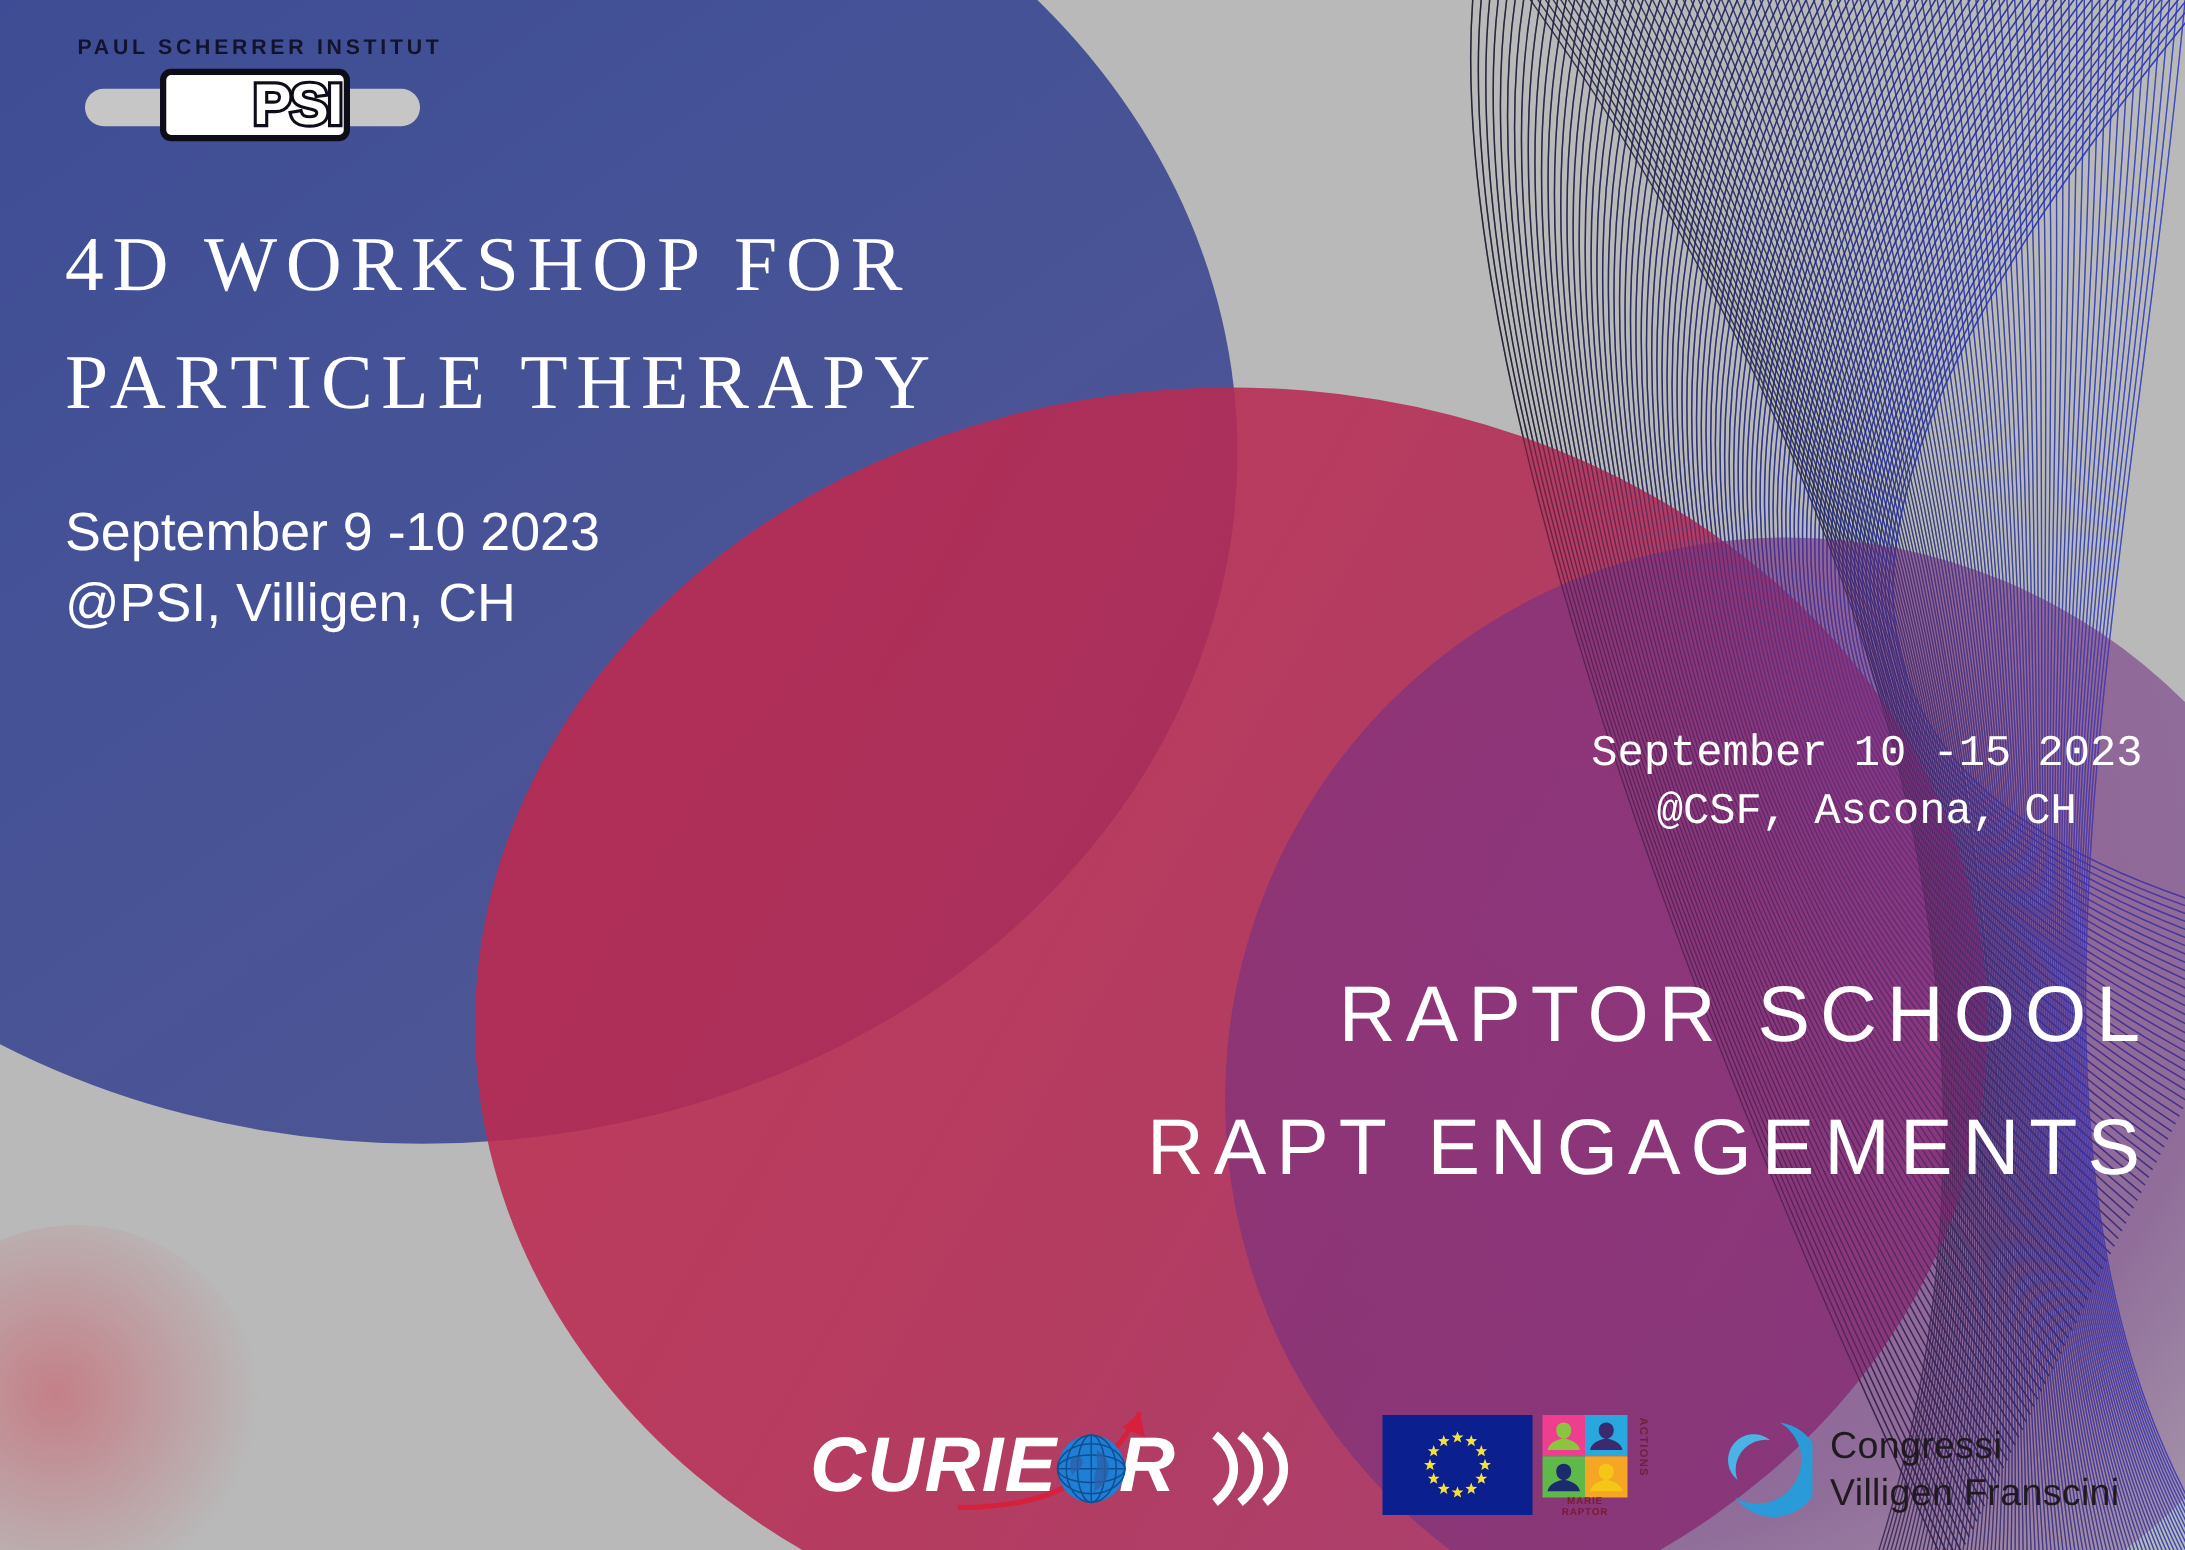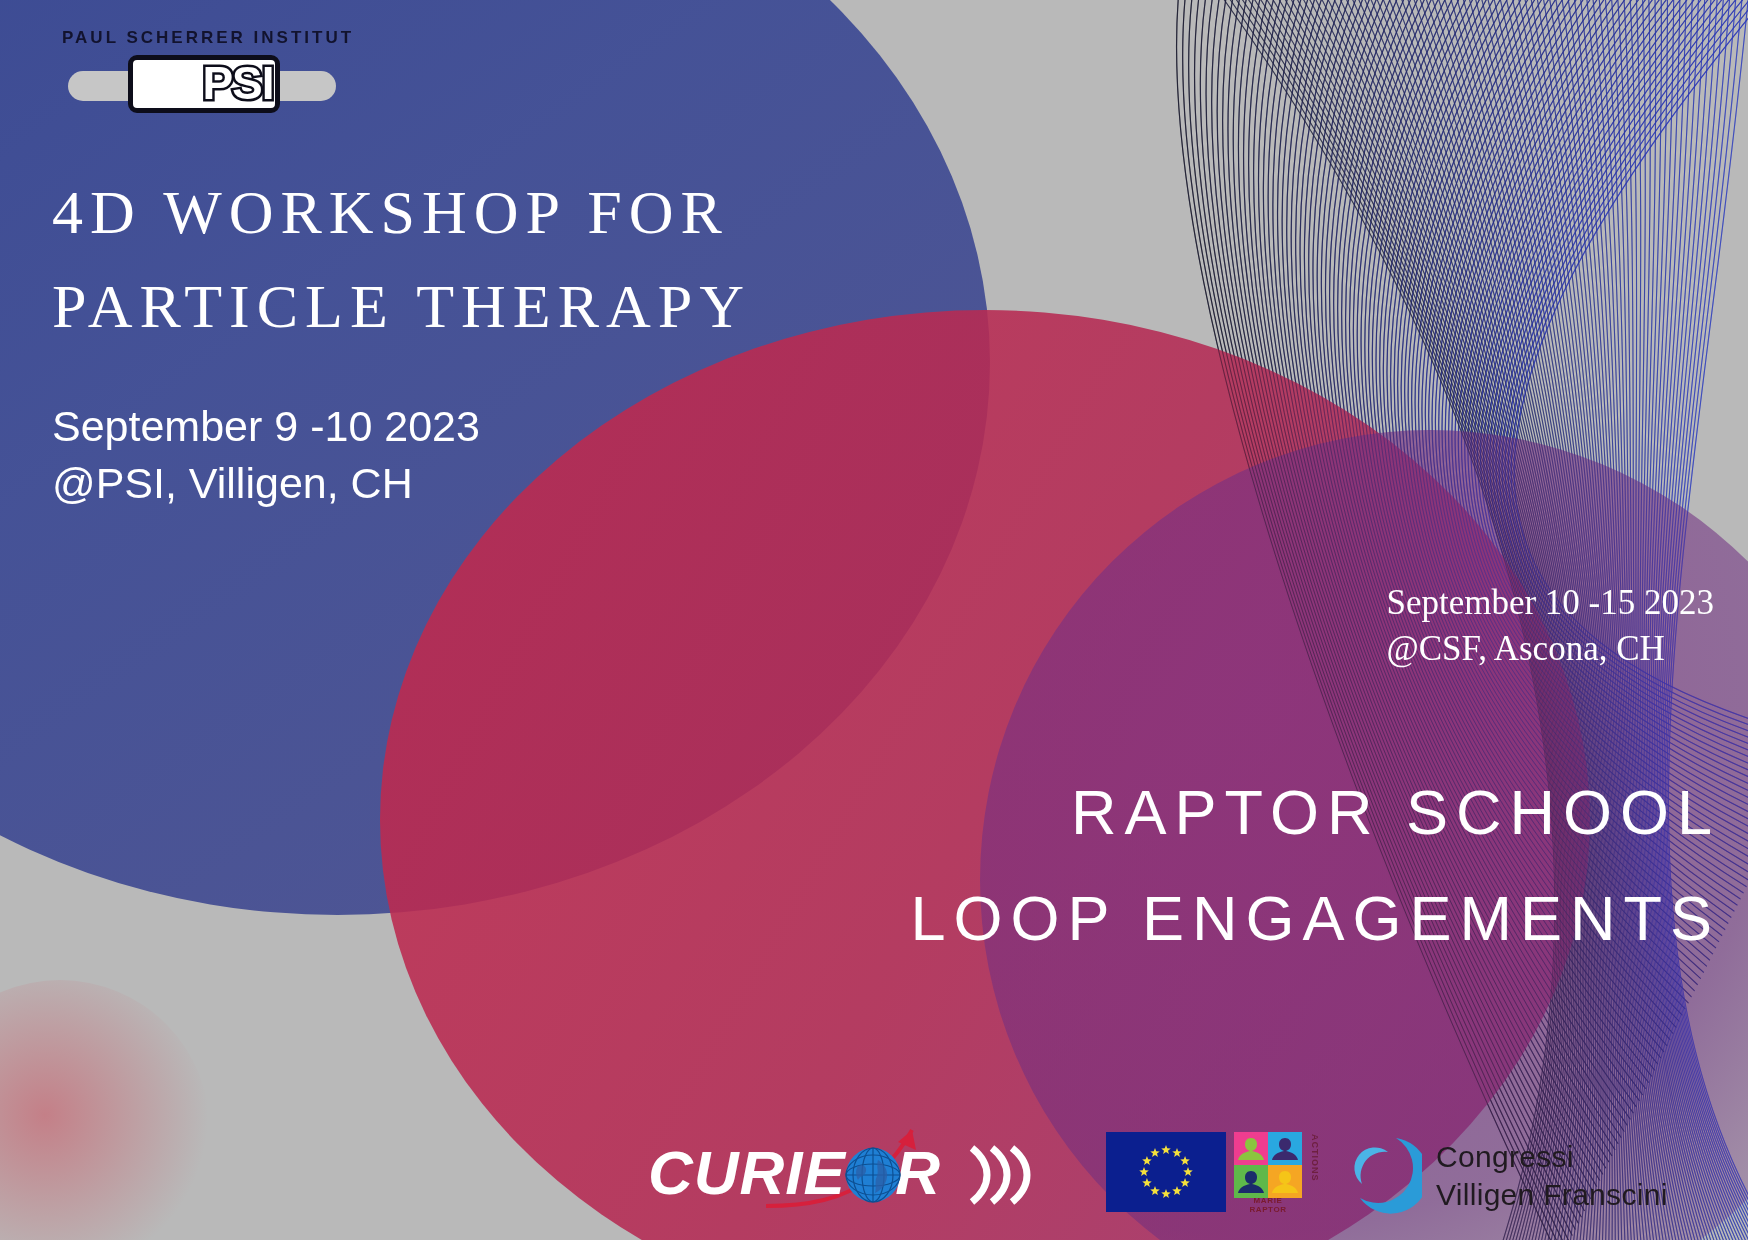--- a/index.html
+++ b/index.html
@@ -64,22 +64,22 @@
     font-size:62px;line-height:1.52;letter-spacing:7px;
     color:#ffffff;font-weight:400;
   }
   #meta-left{
     position:absolute;left:52px;top:398px;
     font-family:"Liberation Sans",sans-serif;
     font-size:43px;line-height:1.32;color:#ffffff;font-weight:400;
   }
 
   #meta-right{
-    position:absolute;right:34px;top:580px;text-align:left;
-    font-family:Liberation Serif, serif;
+    position:absolute;right:34px;top:580px;text-align:center;
+    font-family:Liberation Mono, monospace;
     font-size:35px;line-height:1.32;color:#ffffff;font-weight:400;
   }
   #title-right{
     position:absolute;right:28px;top:760px;text-align:right;width:1100px;
     font-family:"Liberation Sans",sans-serif;
     font-size:63px;line-height:1.68;letter-spacing:8px;
     color:#ffffff;font-weight:300;
   }
 
   
@@ -108,21 +108,21 @@
     position:absolute;left:0;bottom:-2px;width:68px;
     font-size:8px;letter-spacing:.6px;color:#7a1b2e;font-weight:700;text-align:center;
     font-family:"Liberation Sans",sans-serif;
   }
   #msca-side{
     position:absolute;right:-2px;top:2px;height:66px;
     writing-mode:vertical-rl;font-size:9px;letter-spacing:1px;
     color:#6e2040;font-weight:700;font-family:"Liberation Sans",sans-serif;
   }
   
-  #csf{position:absolute;left:1340px;bottom:16px;width:380px;height:92px;}
+  #csf{position:absolute;left:1368px;bottom:16px;width:380px;height:92px;}
   #csf-mark{position:absolute;left:0;top:6px;width:82px;height:82px;}
   #csf-text{
     position:absolute;left:96px;top:12px;
     font-family:"Liberation Sans",sans-serif;font-size:30px;line-height:1.26;
     color:#201a20;font-weight:400;letter-spacing:.3px;
   }
 </style>
 </head>
 <body>
 
@@ -507,21 +507,21 @@
     <div>September 9 -10 2023</div>
     <div>@PSI, Villigen, CH</div>
   </div>
 
   <div id="meta-right">
     <div>September 10 -15 2023</div>
     <div>@CSF, Ascona, CH</div>
   </div>
   <div id="title-right">
     <div>RAPTOR SCHOOL</div>
-    <div>LOOP ENGAGEMENTS</div>
+    <div>RAPT ENGAGEMENTS</div>
   </div>
 
   <div id="logo-strip">
 
     <div id="raptor-logo">
       <svg id="raptor-arrow" viewBox="0 0 200 86">
         <path d="M0 78 C40 78 78 72 108 48 C128 32 138 16 146 2" fill="none" stroke="#d6203c" stroke-width="4"></path>
         <path d="M146 2 L150 22 L132 14 Z" fill="#d6203c"></path>
       </svg>
       <div id="raptor-word"><span>CURIE</span><span class="gap">O</span><span>R</span></div>

